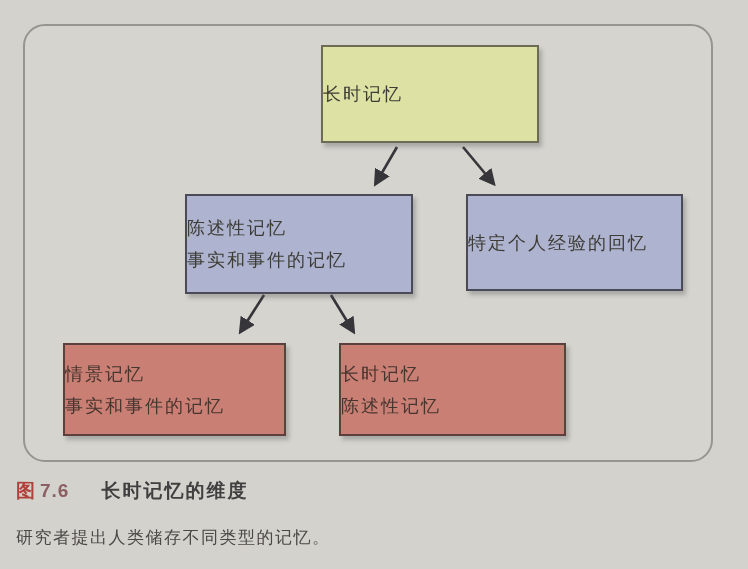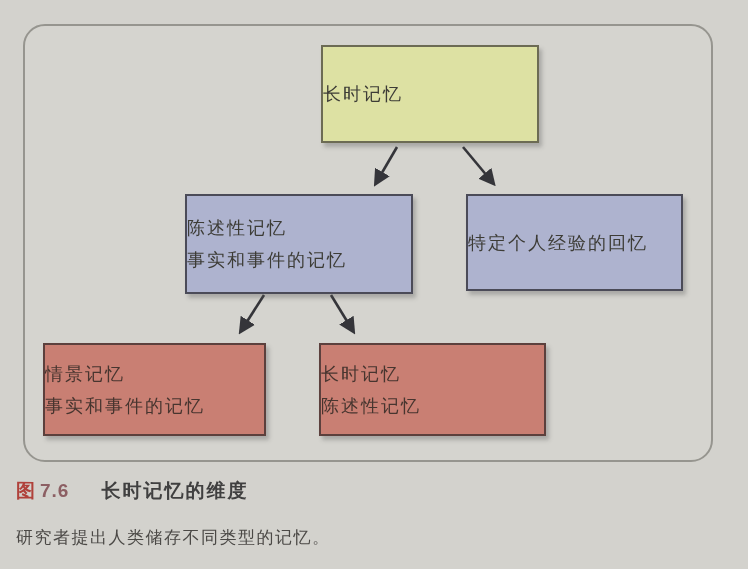--- a/index.html
+++ b/index.html
@@ -47,20 +47,21 @@
     border: 2px solid #6c6b54;
   }
   .node-blue {
     background: #aeb3cf;
     border: 2px solid #4b4b58;
   }
   .node-red {
     background: #c97f73;
     border: 2px solid #5c403d;
     color: #47352f;
+    margin-left: 20px;
   }
   #node-long-term  { left: 321px; top: 45px;  width: 218px; height: 98px; }
   #node-declarative{ left: 185px; top: 194px; width: 228px; height: 100px; }
   #node-procedural { left: 466px; top: 194px; width: 217px; height: 97px; }
   #node-episodic   { left: 43px;  top: 343px; width: 223px; height: 93px; }
   #node-semantic   { left: 319px; top: 343px; width: 227px; height: 93px; }
   
   #arrows {
     position: absolute;
     left: 0;

